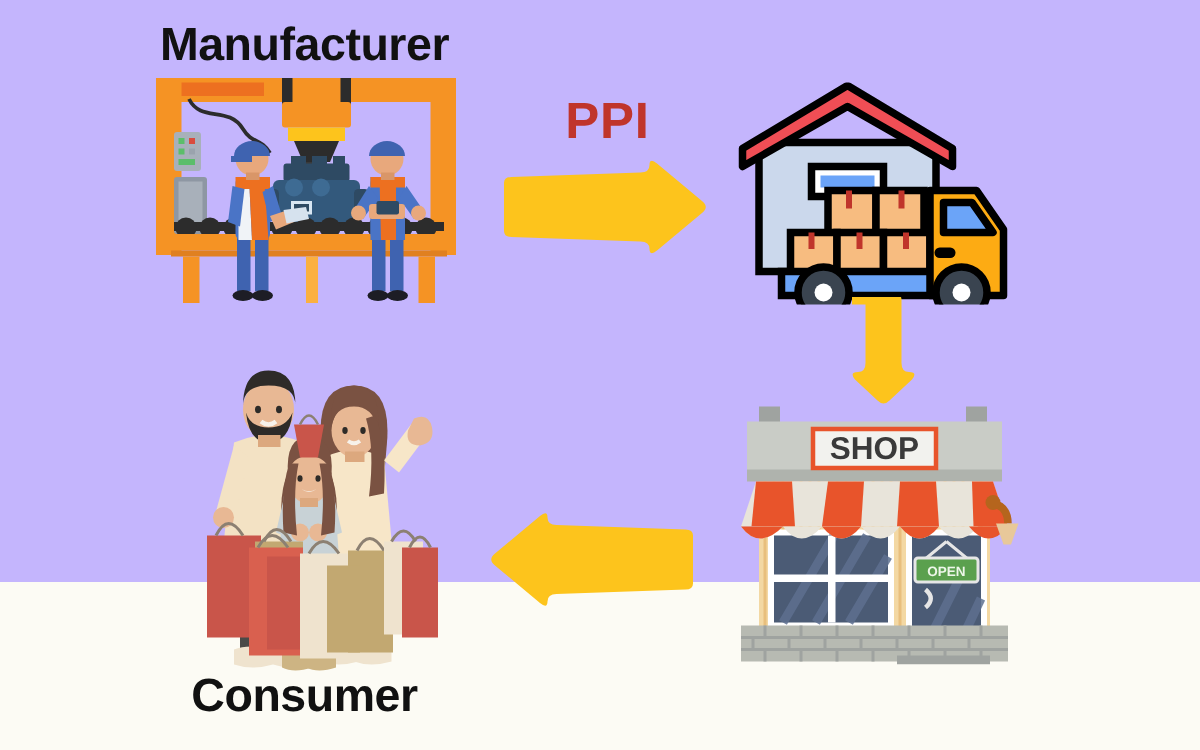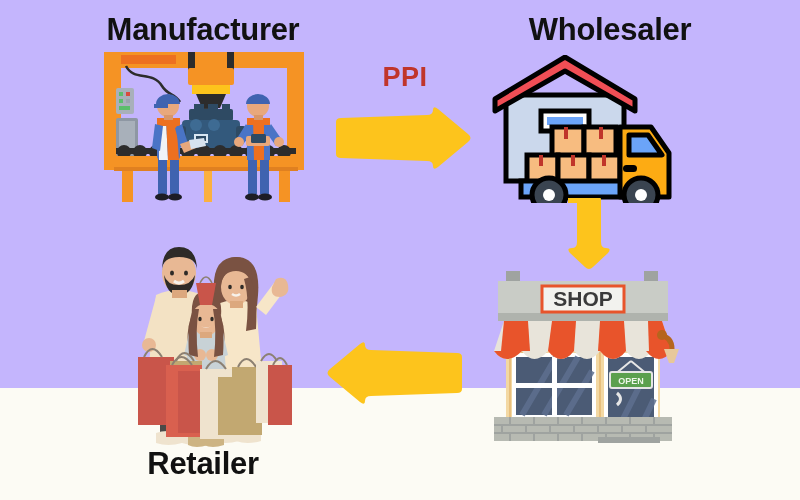--- a/index.html
+++ b/index.html
@@ -26,21 +26,21 @@
     font-size: 31px;
     color: #111111;
     letter-spacing: -0.3px;
     white-space: nowrap;
     text-align: center;
     line-height: 1;
   }
   .flow-label {
     position: absolute;
     font-weight: 700;
-    font-size: 27px;
+    font-size: 34px;
     color: #C0352B;
     letter-spacing: 0.5px;
     white-space: nowrap;
     text-align: center;
     line-height: 1;
   }
   .art {
     position: absolute;
   }
   .art svg { display: block; }
@@ -156,21 +156,20 @@
   </div>
 
   <div class="flow-label" style="left:330px; top:64px; width:150px;">PPI</div>
 
   <div class="art" style="left:332px; top:107px;">
     <svg width="140" height="62" viewBox="0 0 140 62" xmlns="http://www.w3.org/2000/svg">
       <path d="M4 15 Q4 11 9 11 L95 8 Q101 8 101 3 L101 3 Q101 -2 106 2 L136 27 Q141 31 136 35 L106 60 Q101 64 101 59 Q101 54 95 54 L9 51 Q4 51 4 47 Z" fill="#FDC41C"></path>
     </svg>
   </div>
 
-  <div class="node-label" style="left:420px; top:14px; width:380px;">Wholesaler</div>
 
   <div class="art" style="left:483px; top:55px;">
     <svg width="196" height="148" viewBox="0 0 196 148" xmlns="http://www.w3.org/2000/svg">
 
       <rect x="23" y="40" width="118" height="86" fill="#CBD8EC"></rect>
       <rect x="23" y="40" width="118" height="86" fill="none" stroke="#000" stroke-width="5"></rect>
 
       <path d="M82 2 L152 44 L152 56 L82 16 L12 56 L12 44 Z" fill="#F04E55" stroke="#000" stroke-width="5" stroke-linejoin="round"></path>
 
       <rect x="58" y="56" width="48" height="20" fill="#FFFFFF" stroke="#000" stroke-width="5"></rect>
@@ -385,15 +384,15 @@
         <path d="M139 118 q8 -14 16 0" stroke="#8C8072" stroke-width="2" fill="none"></path>
         <rect x="146" y="122" width="24" height="60" fill="#C9554A"></rect>
         <path d="M151 122 q7 -14 14 0" stroke="#8C8072" stroke-width="2" fill="none"></path>
       </g>
 
       <rect x="56" y="128" width="22" height="62" fill="#C9554A"></rect>
       <rect x="96" y="134" width="22" height="58" fill="#C2A871"></rect>
     </svg>
   </div>
 
-  <div class="node-label" style="left:0px; top:448px; width:406px;">Retailer</div>
+  <div class="node-label" style="left:0px; top:448px; width:406px;">Consumer</div>
 
 </div>
 
 </body></html>

